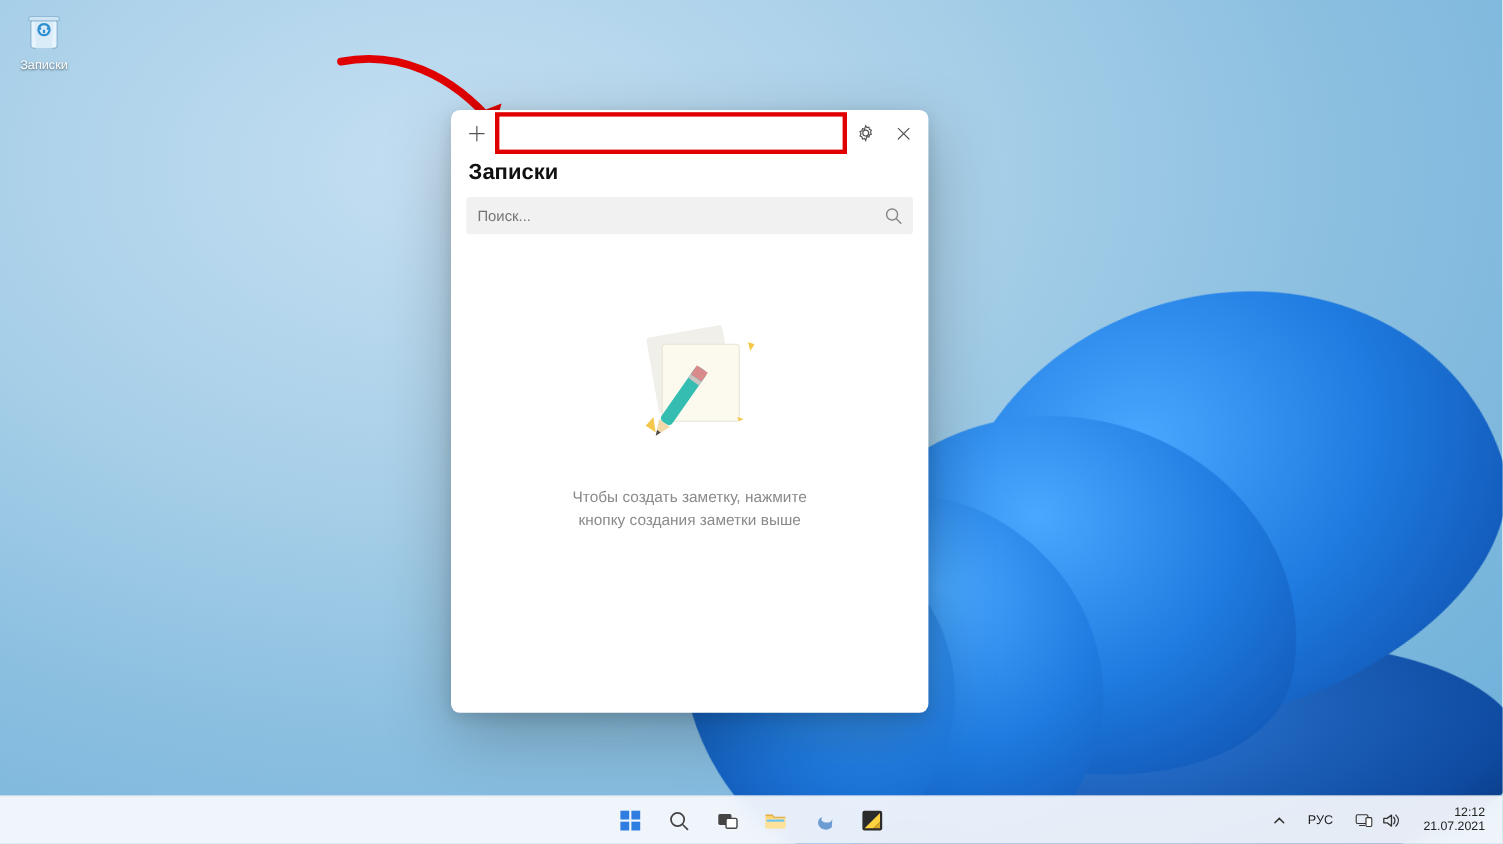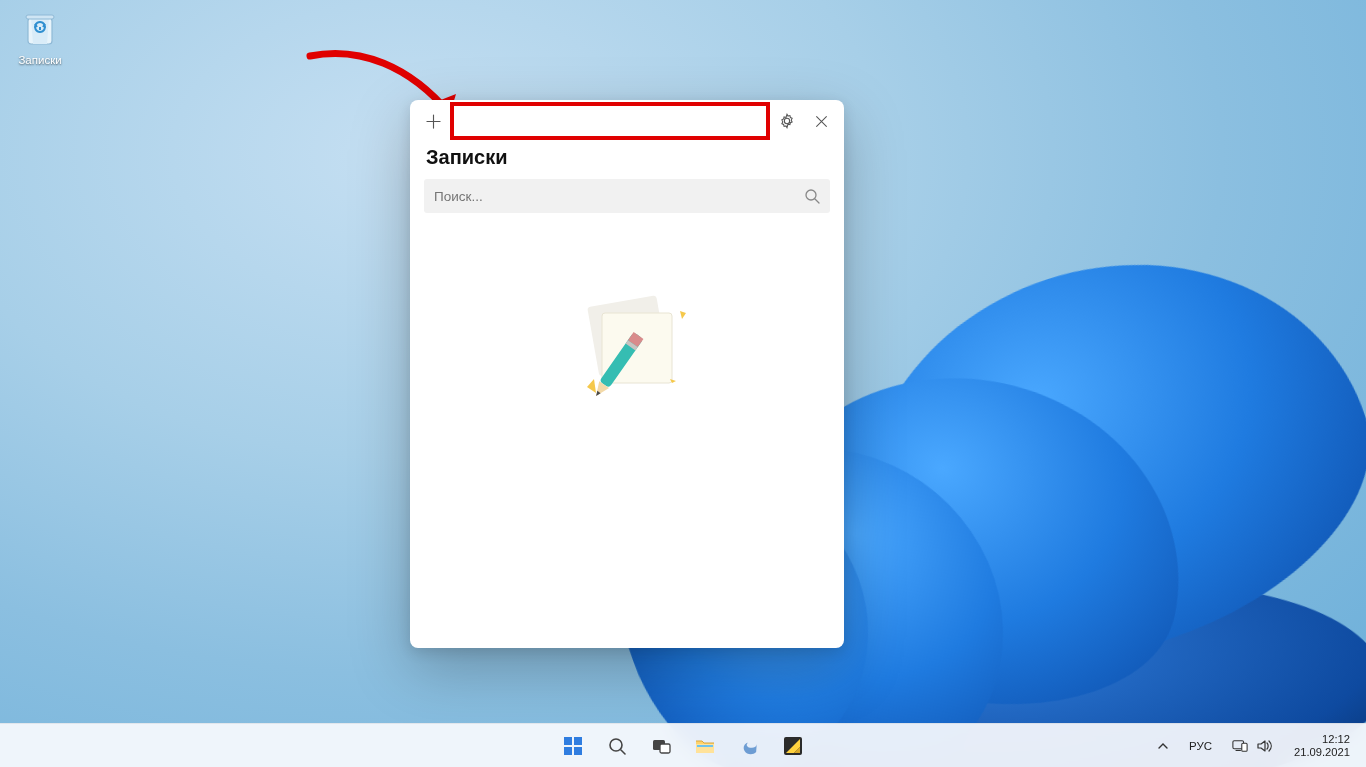--- a/index.html
+++ b/index.html
@@ -169,20 +169,24 @@
           <path d="M128 28 L134 30 L130 36 Z" fill="#f5c84b"></path>
           <g transform="rotate(35 65 85)">
             <rect x="58" y="46" width="12" height="60" rx="4" fill="#35bdb2"></rect>
             <rect x="58" y="46" width="12" height="10" fill="#d98b8b"></rect>
             <path d="M58 106 L70 106 L64 120 Z" fill="#f3d9a8"></path>
             <path d="M62 115 L66 115 L64 120 Z" fill="#4a4a4a"></path>
             <rect x="58" y="56" width="12" height="4" fill="#c9c3c0"></rect>
           </g>
         </svg>
       </div>
+      <div class="empty-text">
+        <div>Чтобы создать заметку, нажмите</div>
+        <div>кнопку создания заметки выше</div>
+      </div>
     </div>
   </div>
 
   <div class="drag-highlight"></div>
 
   <div class="taskbar">
     <div class="task-center">
       <div class="task-btn">
         <svg width="22" height="22" viewBox="0 0 22 22">
           <rect x="2" y="2" width="8" height="8" fill="#2f7de0"></rect>
@@ -240,19 +244,19 @@
           <path d="M4 12h6" stroke="#333" stroke-width="1.2"></path>
         </svg>
         <svg width="16" height="14" viewBox="0 0 16 14">
           <path d="M2 5h3l4-3v10l-4-3H2z" fill="none" stroke="#333" stroke-width="1.2" stroke-linejoin="round"></path>
           <path d="M11 4c1.5 1.5 1.5 4.5 0 6 M13 2c3 3 3 7 0 10" fill="none" stroke="#333" stroke-width="1.2" stroke-linecap="round"></path>
         </svg>
       </div>
       <div class="tray-block clock">
         <div>
           <div>12:12</div>
-          <div>21.09.2021</div>
+          <div>21.07.2021</div>
         </div>
       </div>
     </div>
   </div>
 
 </div>
 
 </body></html>

